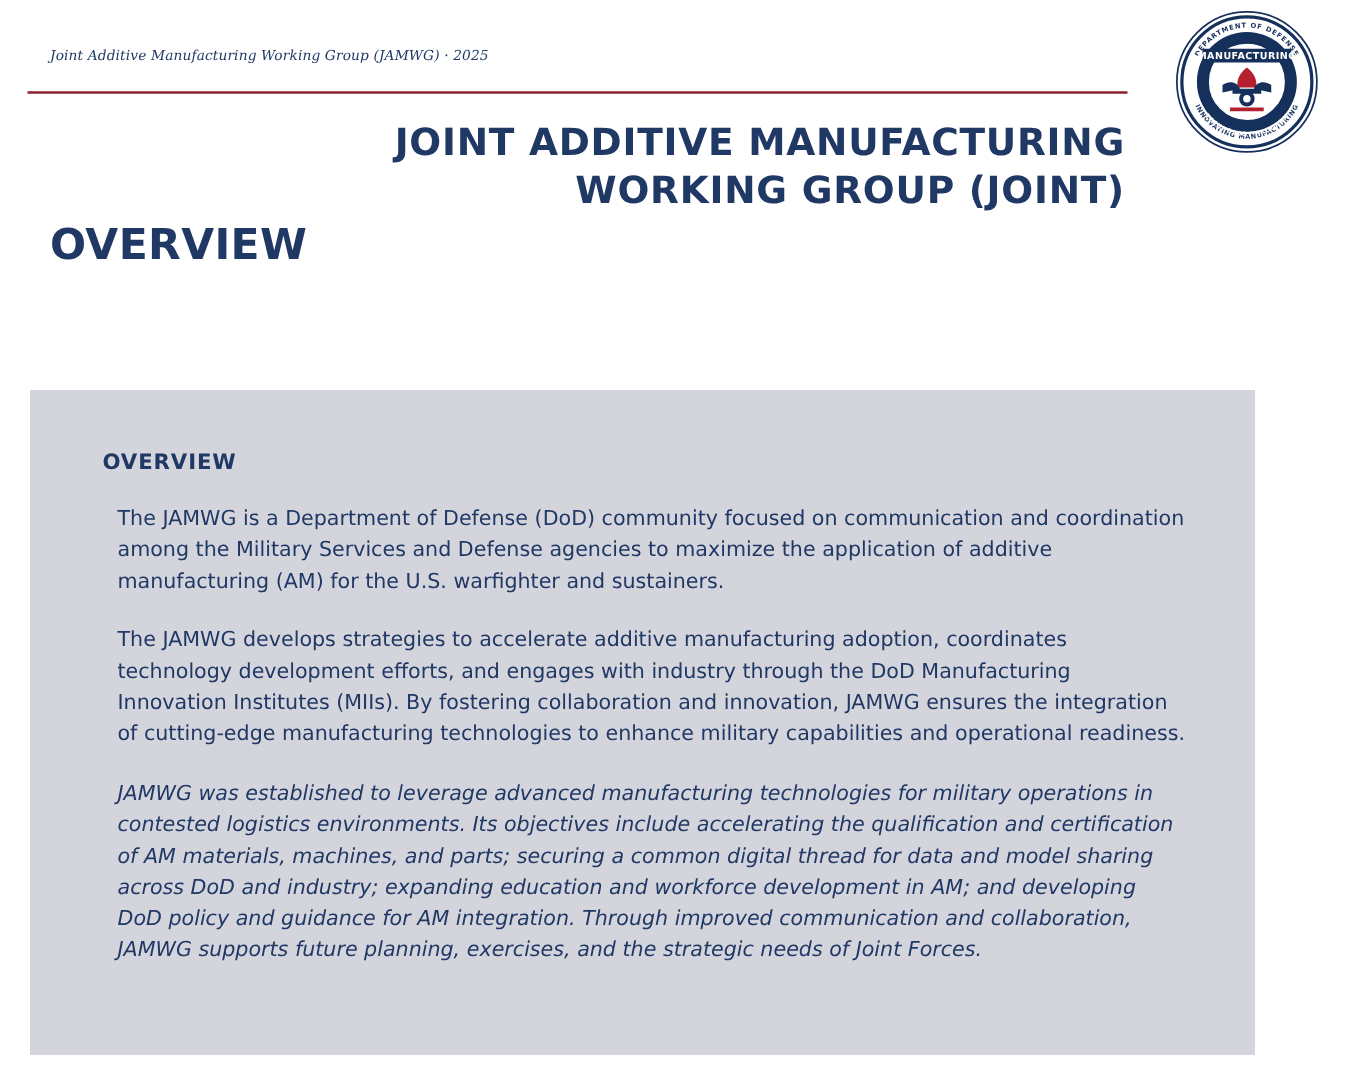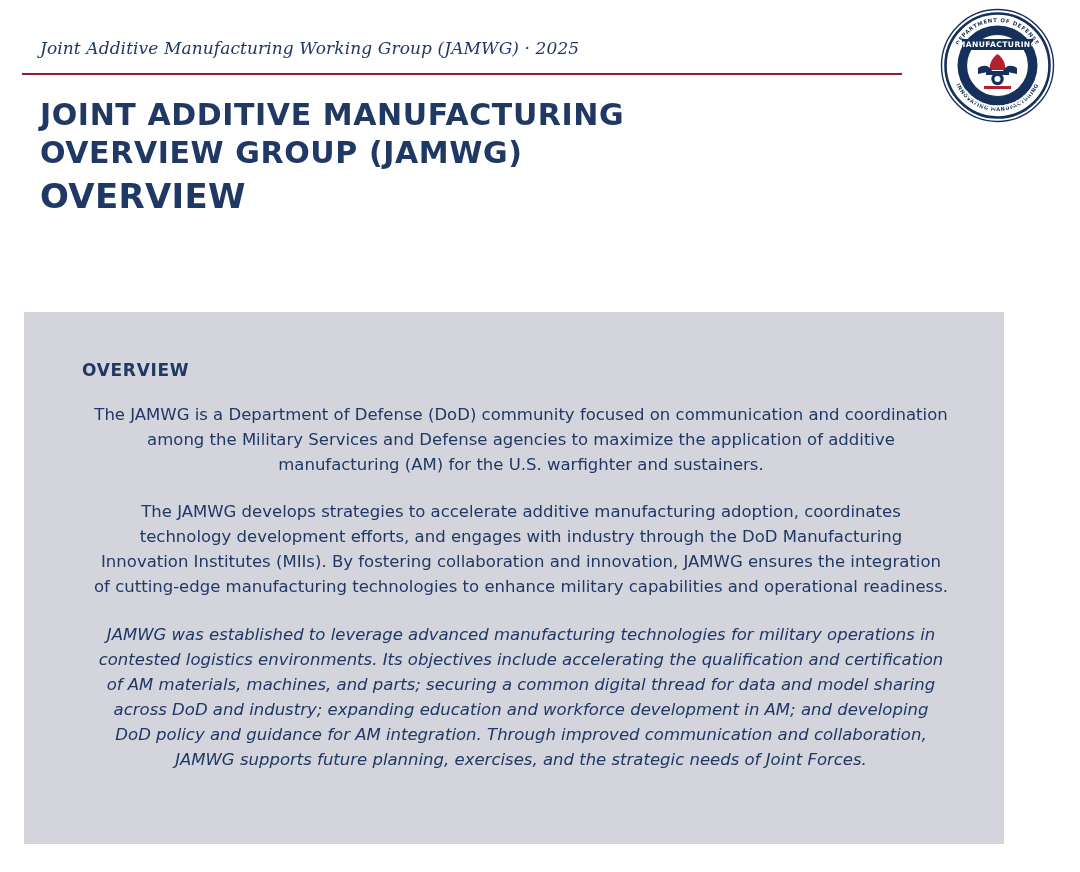--- a/index.html
+++ b/index.html
@@ -28,21 +28,21 @@
     left: 0;
     width: 1080px;
     height: 80px;
   }
   .header-kicker {
     position: absolute;
     left: 40px;
     top: 38px;
     font-family: "DejaVu Serif", serif;
     font-style: italic;
-    font-size: 17px;
+    font-size: 11px;
     color: #1f3864;
     letter-spacing: 0.1px;
     white-space: nowrap;
   }
   .header-rule {
     position: absolute;
     left: 22px;
     top: 73px;
     width: 880px;
     height: 2px;
@@ -66,20 +66,21 @@
     top: 96px;
     width: 860px;
   }
   .title-main {
     font-size: 30px;
     font-weight: bold;
     line-height: 1.28;
     letter-spacing: 0.6px;
     color: #1f3864;
     margin: 0;
+    text-align: right;
   }
   .title-sub {
     font-size: 34px;
     font-weight: bold;
     letter-spacing: 0.3px;
     color: #1f3864;
     margin: 4px 0 0 0;
     line-height: 1.15;
   }
 
@@ -101,21 +102,20 @@
     letter-spacing: 0.7px;
     color: #1f3864;
     margin: 0 0 22px 0;
   }
   .card p {
     font-size: 16.5px;
     line-height: 1.52;
     color: #1f3864;
     margin: 0 0 22px 12px;
     max-width: 870px;
-    text-align: center;
   }
   .card p:last-child { margin-bottom: 0; font-style: italic; }
 </style>
 </head>
 <body>
 
 <div class="page">
 
   <div class="header">
     <div class="header-kicker">Joint Additive Manufacturing Working Group (JAMWG) · 2025</div>
@@ -152,21 +152,21 @@
       <path d="M77 60 C 71 56, 65 58, 63 63 L 77 66 Z" fill="#16305c"></path>
       <rect x="46" y="63" width="23" height="4" fill="#16305c"></rect>
       <circle cx="57.5" cy="71" r="6.2" fill="#16305c"></circle>
       <circle cx="57.5" cy="71" r="3" fill="#ffffff"></circle>
       <rect x="44" y="78" width="27" height="3" fill="#b5202e"></rect>
     </svg>
   </div>
 
   <div class="title-block">
     <div class="title-main">JOINT ADDITIVE MANUFACTURING</div>
-    <div class="title-main">OVERVIEW GROUP (JAMWG)</div>
+    <div class="title-main">WORKING GROUP (JOINT)</div>
     <div class="title-sub">OVERVIEW</div>
   </div>
 
   <div class="card">
     <div class="card-inner">
       <div class="card-heading">OVERVIEW</div>
       <p>The JAMWG is a Department of Defense (DoD) community focused on communication and coordination among the Military Services and Defense agencies to maximize the application of additive manufacturing (AM) for the U.S. warfighter and sustainers.</p>
       <p>The JAMWG develops strategies to accelerate additive manufacturing adoption, coordinates technology development efforts, and engages with industry through the DoD Manufacturing Innovation Institutes (MIIs). By fostering collaboration and innovation, JAMWG ensures the integration of cutting-edge manufacturing technologies to enhance military capabilities and operational readiness.</p>
       <p>JAMWG was established to leverage advanced manufacturing technologies for military operations in contested logistics environments. Its objectives include accelerating the qualification and certification of AM materials, machines, and parts; securing a common digital thread for data and model sharing across DoD and industry; expanding education and workforce development in AM; and developing DoD policy and guidance for AM integration. Through improved communication and collaboration, JAMWG supports future planning, exercises, and the strategic needs of Joint Forces.</p>
     </div>

